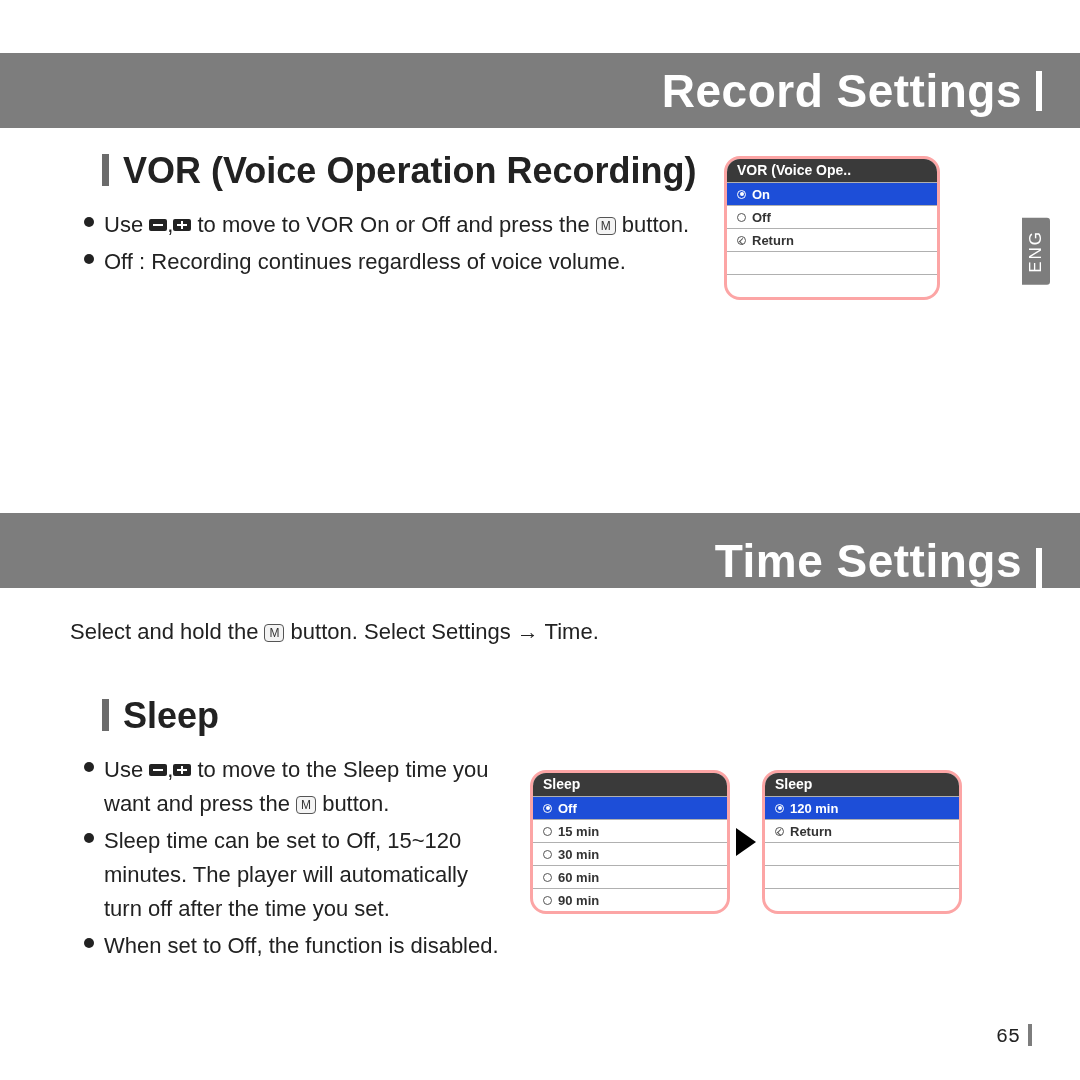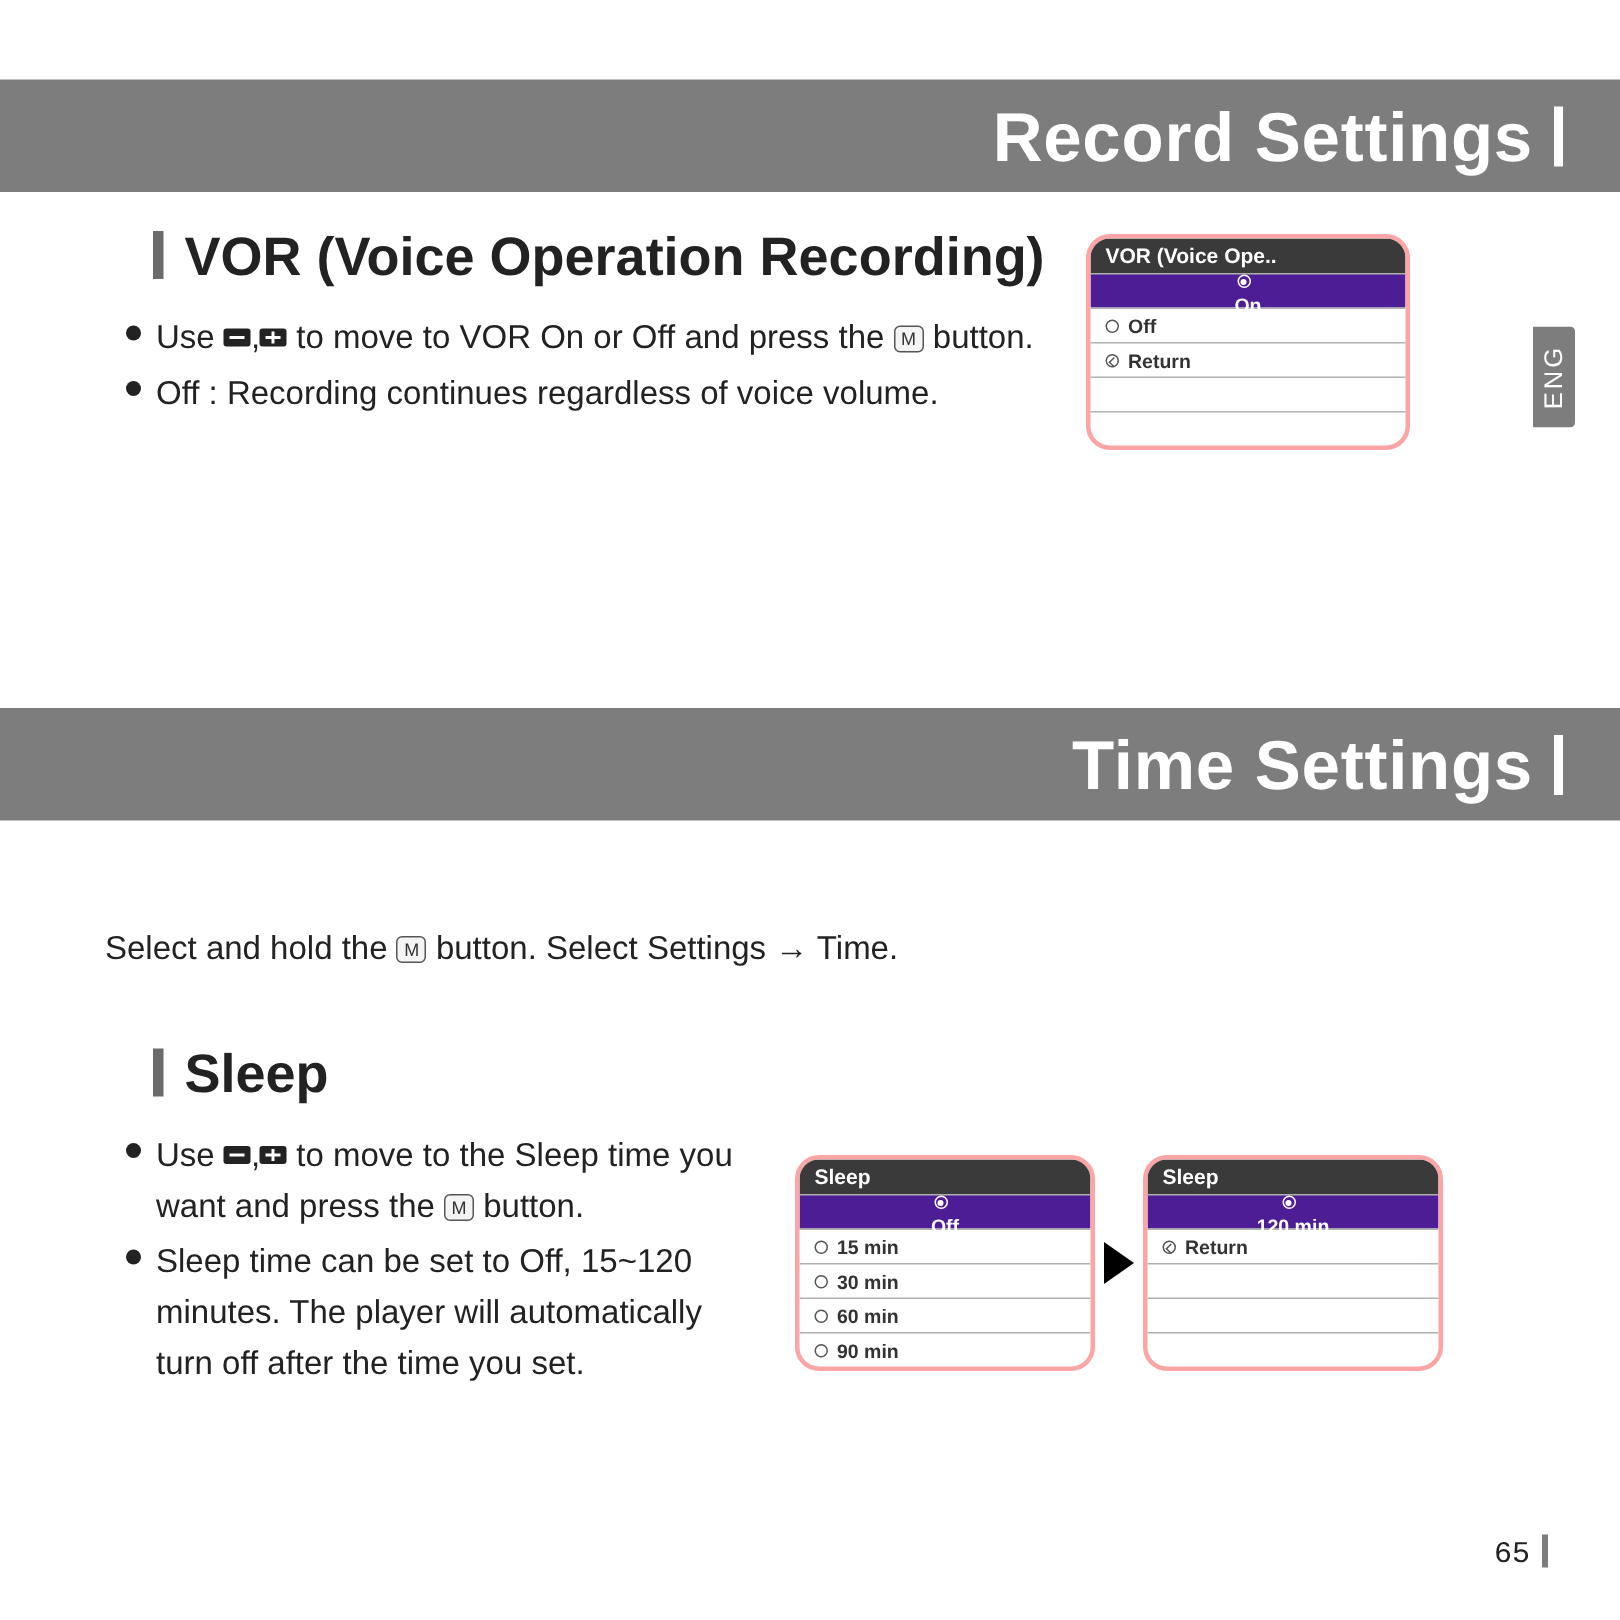--- a/index.html
+++ b/index.html
@@ -21,21 +21,21 @@
     display: flex;
     align-items: center;
     justify-content: flex-end;
     padding-right: 38px;
     letter-spacing: 0.5px;
   }
   .banner .bar {
     display:inline-block; width:6px; height:40px; background:#fff; margin-left:14px;
   }
   .top-banner { position:absolute; top:53px; }
-  .mid-banner { position:absolute; top:472px; }
+  .mid-banner { position:absolute; top:513px;align-items:flex-end; }
   .content { position:absolute; left:70px; right:40px; }
   .sec-vor   { top: 150px; }
   .sec-time  { top: 615px; }
   .sec-sleep { top: 695px; }
 
   .sec-title {
     font-size: 36px;
     font-weight: bold;
     margin-bottom: 16px;
     padding-left: 32px;
@@ -66,21 +66,21 @@
     vertical-align:2px; line-height:16px; color:#333; background:#f4f4f4;
   }
 
   
   .lcd {
     width:216px; background:#fff; border:3px solid #fca5a5; border-radius:16px; overflow:hidden;
     font-size:13px; font-weight:bold;
   }
   .lcd .hdr { background:#3a3a3a; color:#fff; padding:3px 10px 4px; font-size:14px;}
   .lcd .row { height:23px; line-height:23px; padding:0 10px; border-top:1px solid #b0b0b0; color:#333; display:flex; align-items:center;}
-  .lcd .row.sel { background:#4c1d95; color:#fff;flex-direction:column; }
+  .lcd .row.sel { background:#1d4ed8; color:#fff; }
   .lcd .row:first-of-type { border-top:none;}
   .lcd .radio {
     width:9px; height:9px; border:1.5px solid #555; border-radius:50%; margin-right:6px; display:inline-block;
     position:relative; flex:0 0 auto;
   }
   .lcd .row.sel .radio { border-color:#fff;}
   .lcd .radio.dot::after{content:"";position:absolute;inset:1.5px;background:#555;border-radius:50%;}
   .lcd .row.sel .radio.dot::after{background:#fff;}
   .lcd .returnico {
     width:9px; height:9px; border:1.5px solid #555; border-radius:50%; margin-right:6px; position:relative; flex:0 0 auto;
@@ -169,20 +169,21 @@
   <div class="body-text" style="max-width:440px;">
     <ul class="bullets">
       <li>
         <span>Use </span>
         <span class="minus-icon"></span>,<span class="plus-icon"></span>
         <span> to move to the Sleep time you want and press the </span>
         <span class="m-btn">M</span>
         <span> button.</span>
       </li>
       <li>Sleep time can be set to Off, 15~120 minutes. The player will automatically turn off after the time you set.</li>
+      <li>When set to Off, the function is disabled.</li>
     </ul>
   </div>
 </div>
 
 <div class="sleep-screens">
   <div class="lcd" style="width:200px">
     <div class="hdr">Sleep</div>
     <div class="row sel">
         <span class="radio dot"></span>
         <span>Off</span>

